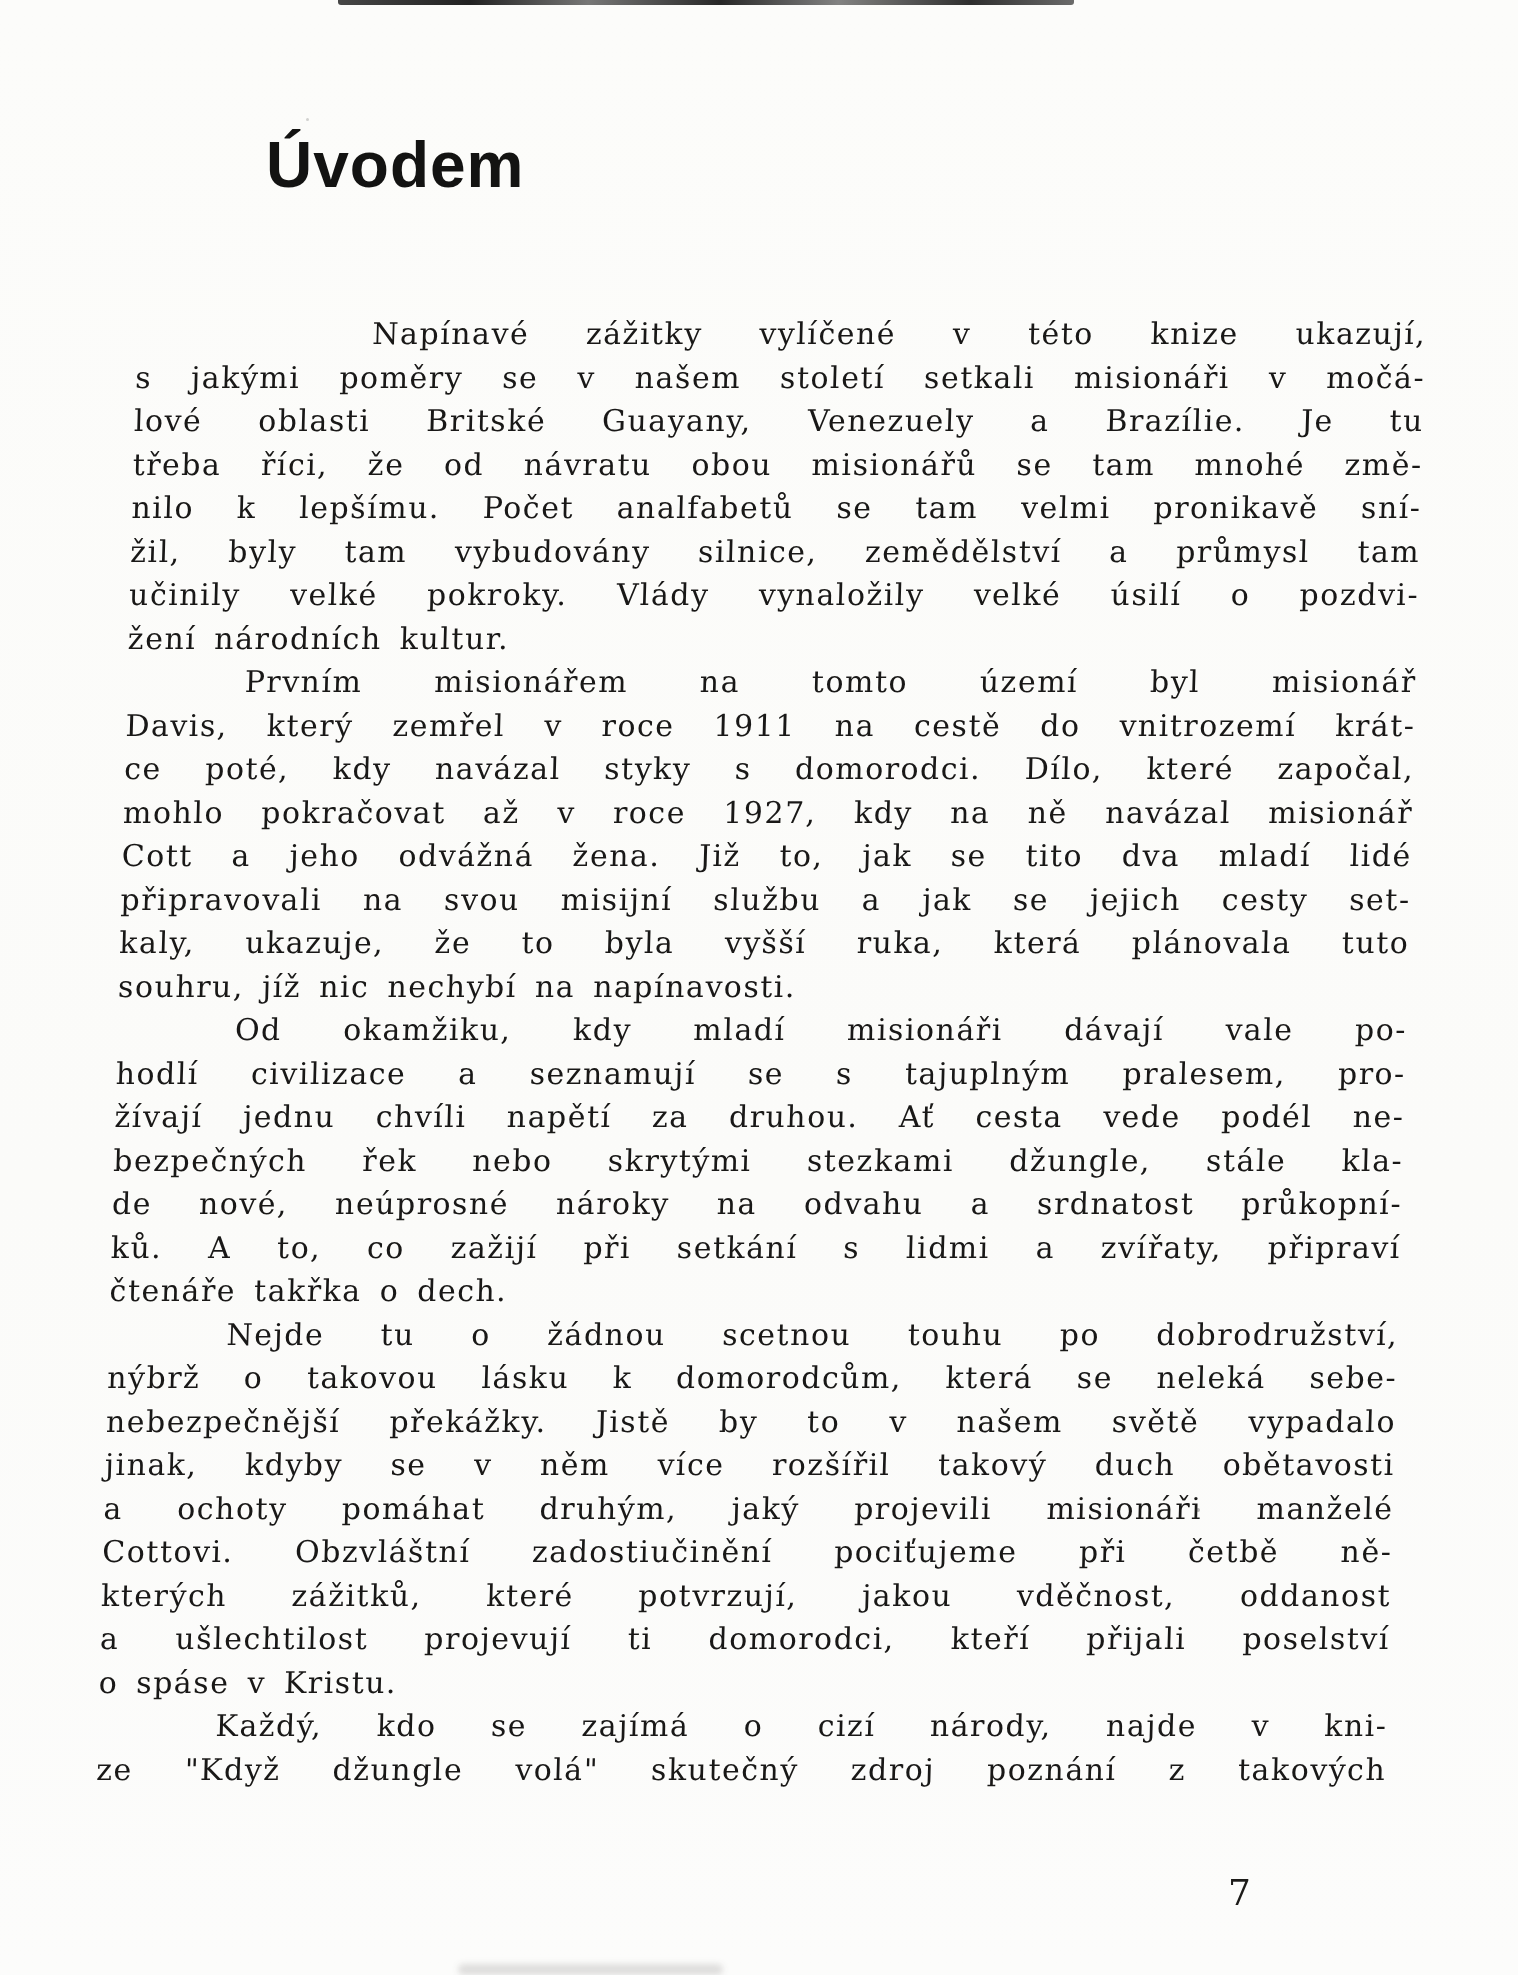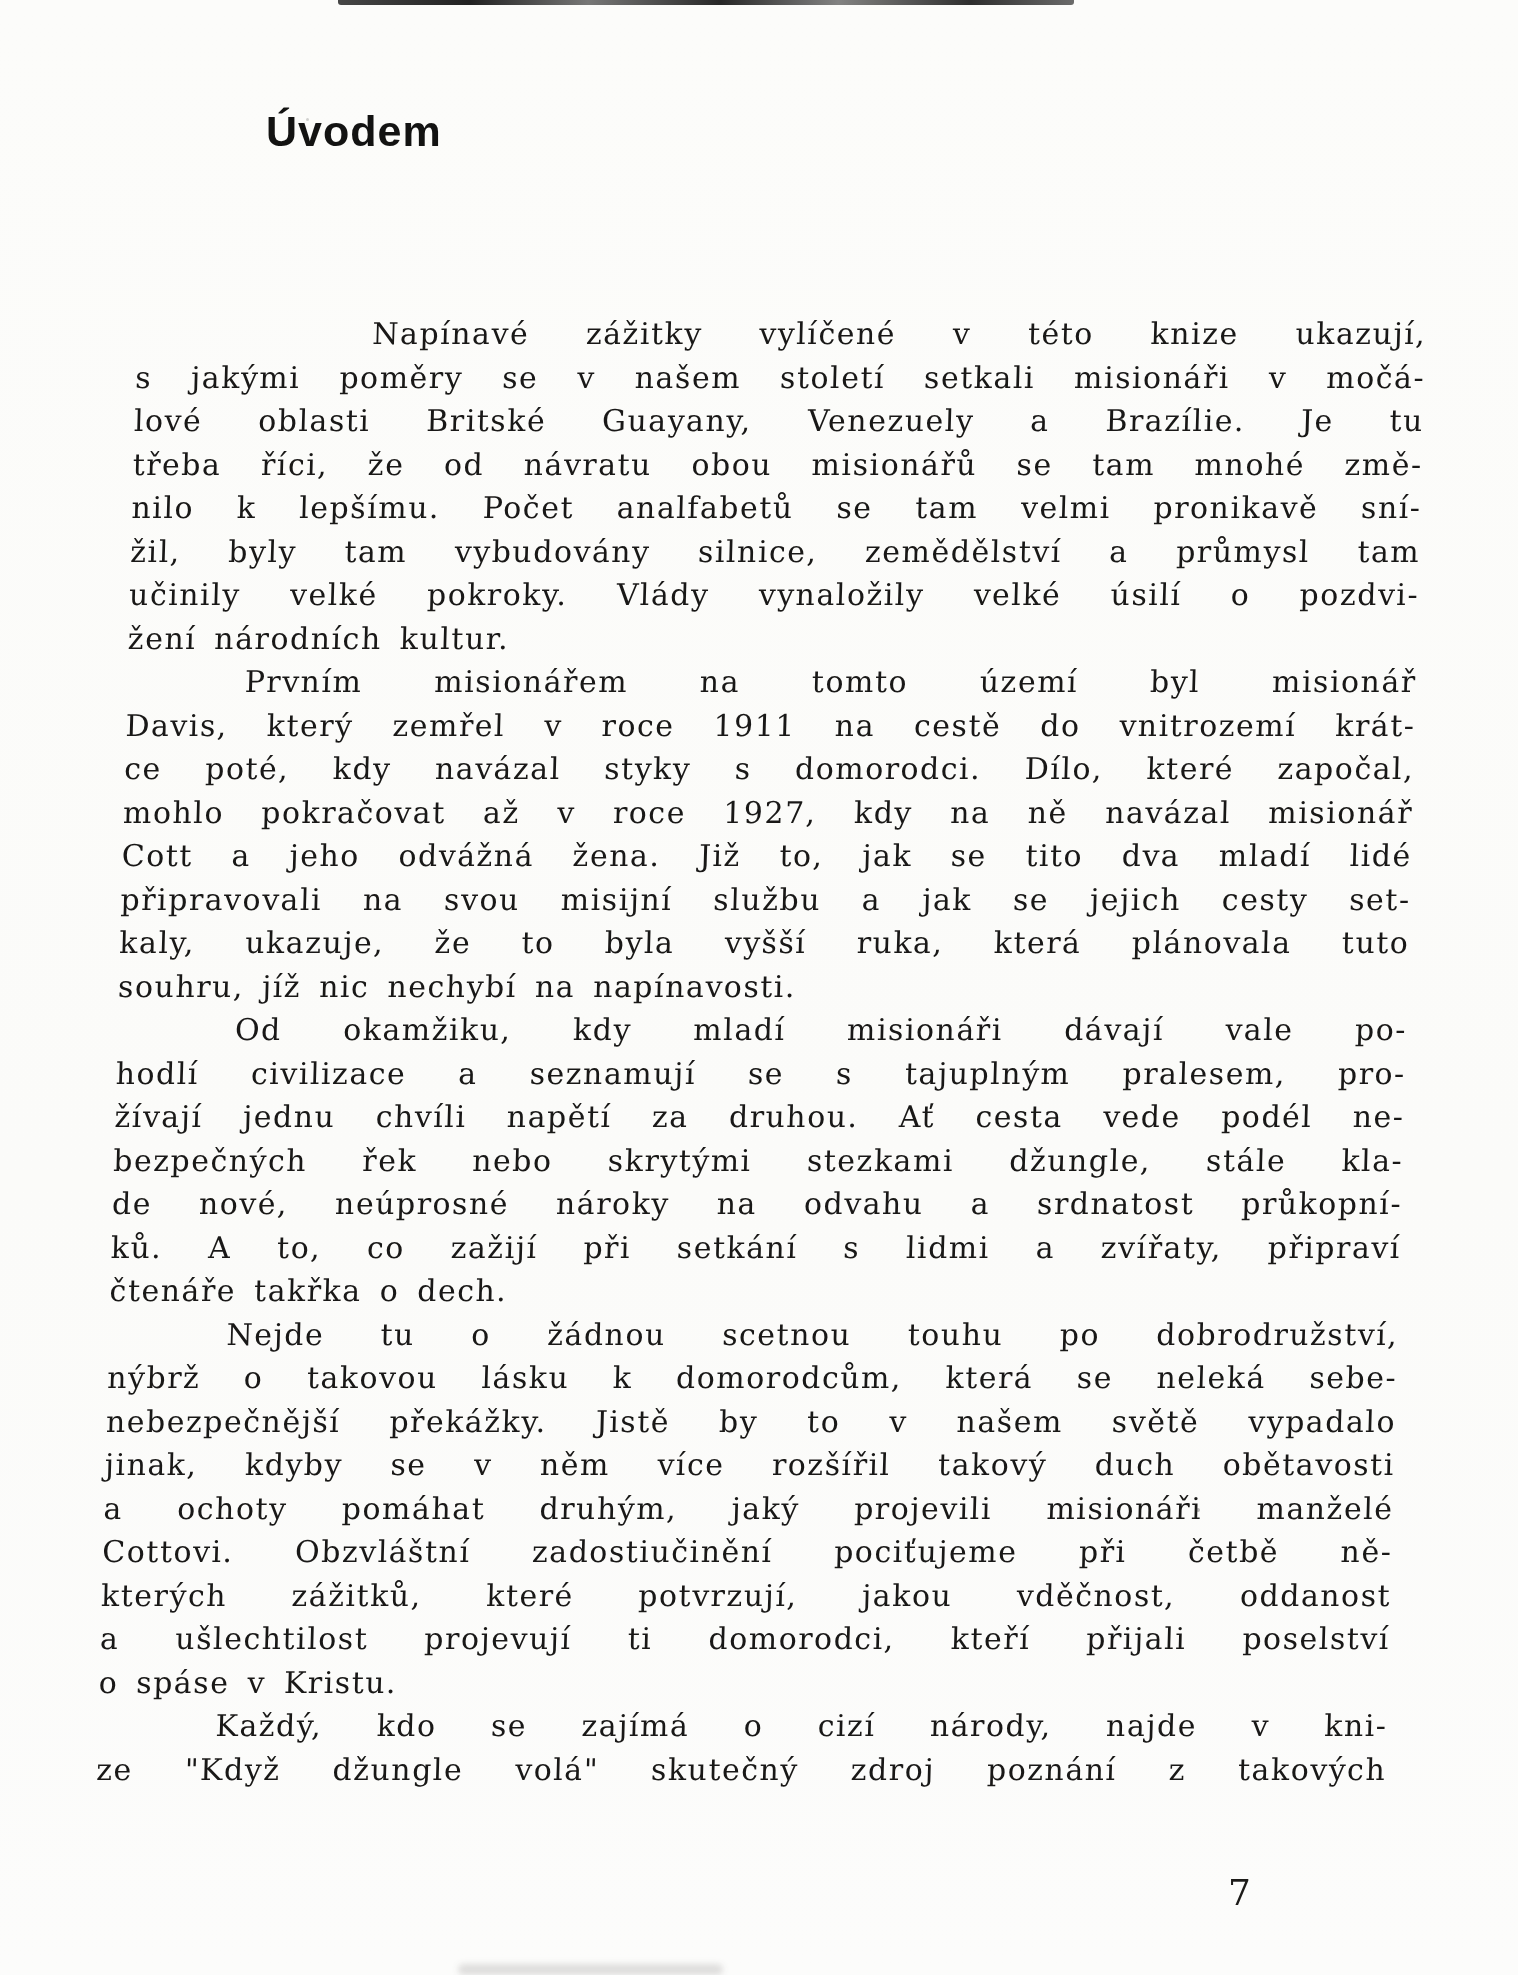--- a/index.html
+++ b/index.html
@@ -9,24 +9,24 @@
     width: 1518px;
     height: 1975px;
     background: linear-gradient(180deg, #fcfcfa 0%, #fbfbf9 60%, #fcfcfb 100%);
     overflow: hidden;
     color: #1b1a18;
   }
 
   .title {
     position: absolute;
     left: 266px;
-    top: 78px;
+    top: 85px;
     font-family: "Liberation Sans", sans-serif;
     font-weight: 700;
-    font-size: 43px;
+    font-size: 64px;
     letter-spacing: 1px;
     color: #131312;
   }
 
   .body-text {
     position: absolute;
     left: 137px;
     top: 312px;
     width: 1290px;
     transform: skewX(-1.6deg);

